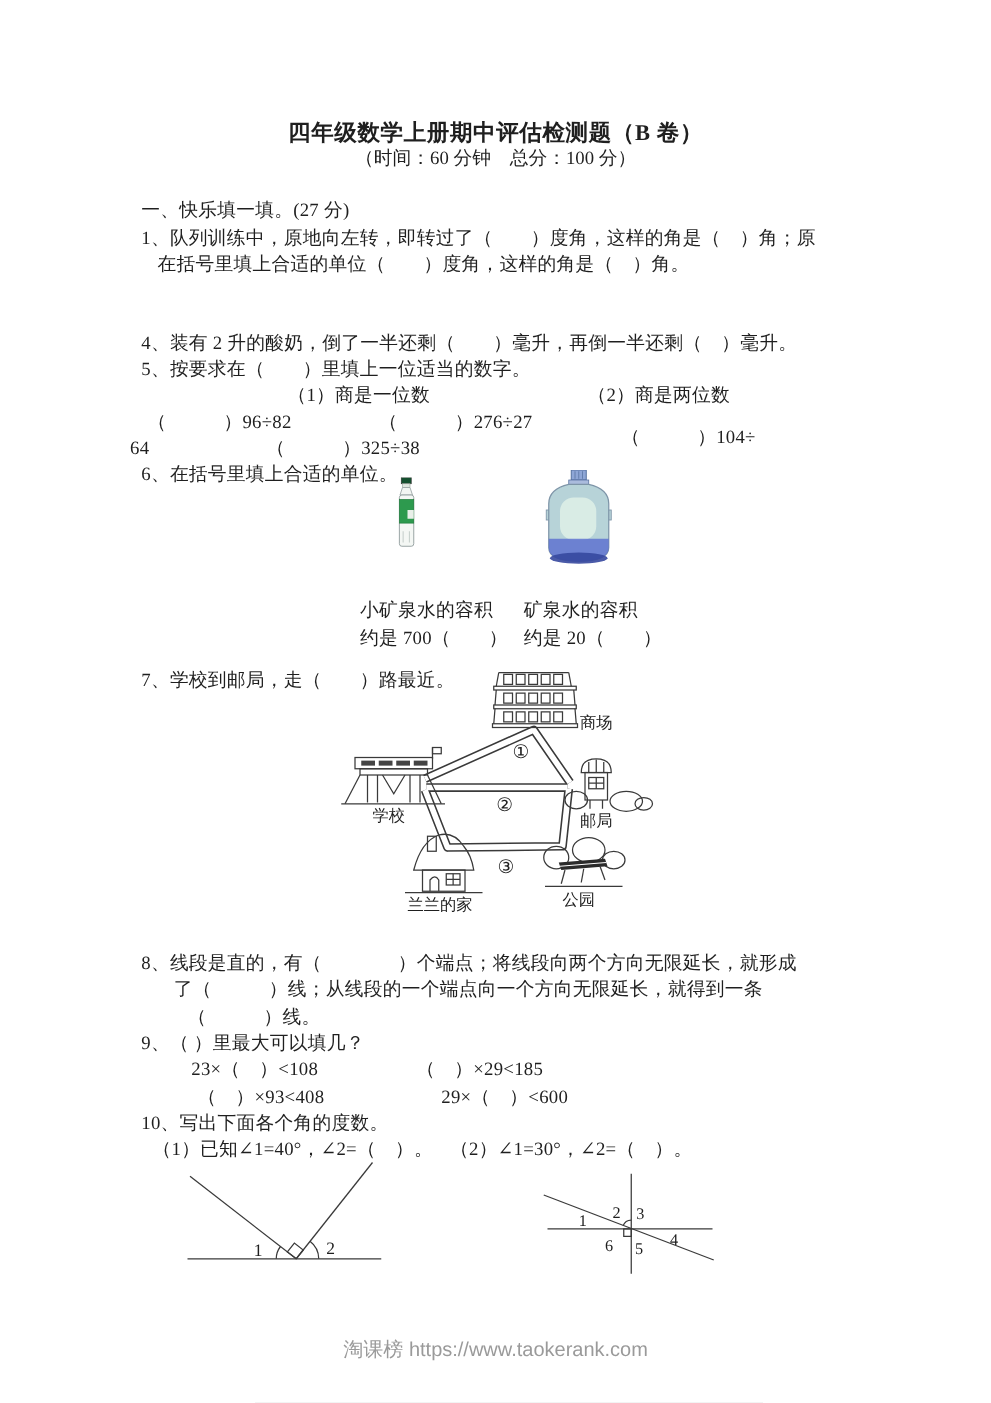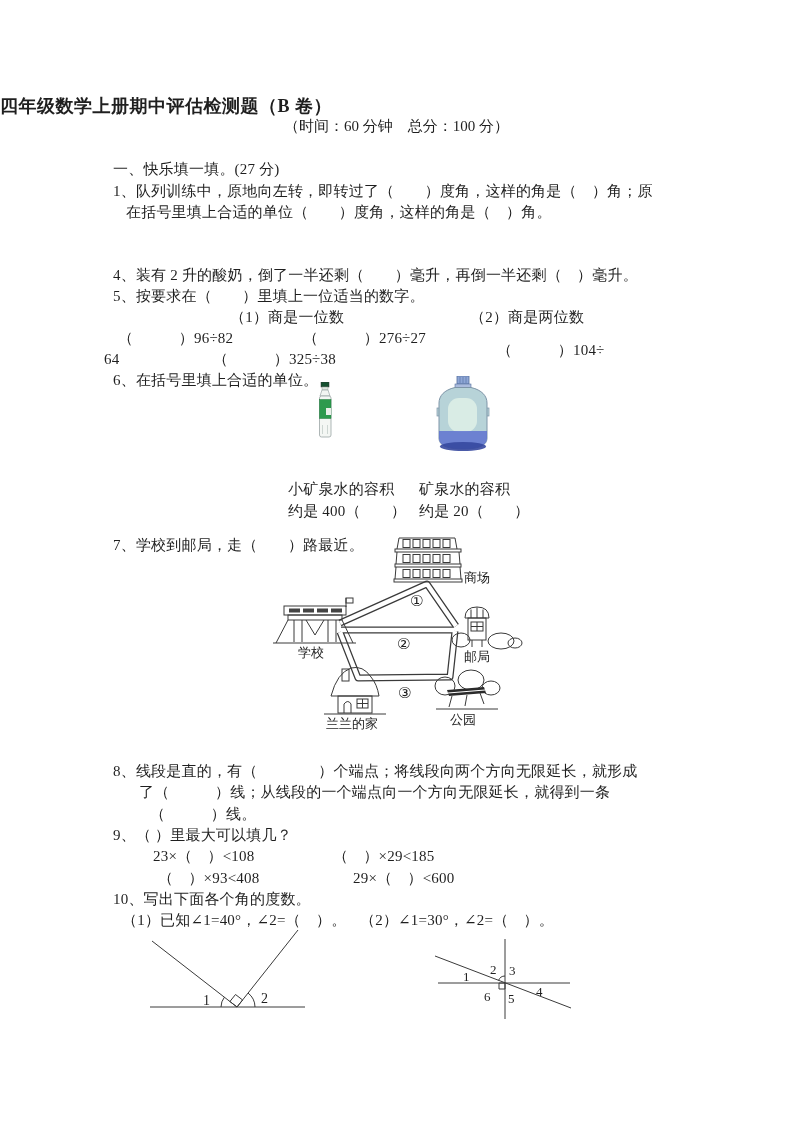--- a/index.html
+++ b/index.html
@@ -7,21 +7,21 @@
     position:relative;
     width:793px;height:1122px;
     margin:0 auto;
     background:#ffffff;
     font-family:"Liberation Serif","DejaVu Serif",serif;
     color:#1f1f1f;
     overflow:hidden;
   }
   .title{
     position:absolute;left:0;top:94px;width:100%;
-    text-align:left;font-weight:bold;font-size:18px;letter-spacing:.5px;
+    text-align:center;font-weight:bold;font-size:18px;letter-spacing:.5px;
   }
   .subtitle{
     position:absolute;left:0;top:117px;width:100%;
     text-align:center;font-size:15px;
   }
   .ln{
     position:absolute;
     font-size:15px;line-height:20px;white-space:pre;letter-spacing:.2px;margin-top:20px;
   }
   .sketch{position:absolute;}
@@ -79,21 +79,21 @@
     <rect x="19" y="8" width="16" height="3.5" fill="#aabbdd" stroke="#56719f" stroke-width="0.6"></rect>
     <rect x="1" y="32" width="3" height="8" fill="#b7d3d8" stroke="#7e95a8" stroke-width="0.7"></rect>
     <rect x="50" y="32" width="3" height="8" fill="#b7d3d8" stroke="#7e95a8" stroke-width="0.7"></rect>
     <path d="M 19,11.5 L 35,11.5 C 46,14 51,20 51,27 L 51,62 C 51,69 44,73 27,73 C 10,73 3,69 3,62 L 3,27 C 3,20 8,14 19,11.5 Z" fill="#b7d3d8" stroke="#7e95a8" stroke-width="1"></path>
     <rect x="12" y="22" width="29" height="34" rx="11" fill="#d9ece5" stroke="none"></rect>
     <path d="M 3,55 L 51,55 L 51,62 C 51,69 44,73 27,73 C 10,73 3,69 3,62 Z" fill="#5b6fd0" opacity="0.82"></path>
     <ellipse cx="27" cy="70.5" rx="23" ry="4.5" fill="#36489f" opacity="0.9"></ellipse>
   </svg>
 
   <div class="ln" style="left:288px;top:459px">小矿泉水的容积</div>
-  <div class="ln" style="left:288px;top:481px">约是 400（　　）</div>
+  <div class="ln" style="left:288px;top:481px">约是 700（　　）</div>
   <div class="ln" style="left:419px;top:459px">矿泉水的容积</div>
   <div class="ln" style="left:419px;top:481px">约是 20（　　）</div>
 
   <div class="ln" style="left:113px;top:515px">7、学校到邮局，走（　　）路最近。</div>
 
   <svg class="sketch" style="left:258px;top:530px" width="270" height="205" viewBox="0 0 270 205">
 
     <g>
       <path d="M 82,93 L 169,54 L 198,96" stroke="#3a3a3a" stroke-width="7" fill="none" stroke-linejoin="round"></path>
       <path d="M 83,100 L 196,100" stroke="#3a3a3a" stroke-width="7" fill="none"></path>
@@ -231,14 +231,15 @@
     <path class="stroke" d="M 68.5,45.5 A 7,7 0 0 1 75,41"></path>
     <polygon class="stroke" points="69,48 69,54 75,54 75,48"></polygon>
     <text x="33" y="46" font-size="13">1</text>
     <text x="60" y="39" font-size="13">2</text>
     <text x="79" y="40" font-size="13">3</text>
     <text x="106" y="61" font-size="13">4</text>
     <text x="78" y="68" font-size="13">5</text>
     <text x="54" y="66" font-size="13">6</text>
   </svg>
 
+  <div class="footer">淘课榜 https://www.taokerank.com</div>
 
 </div>
 
 </body></html>

